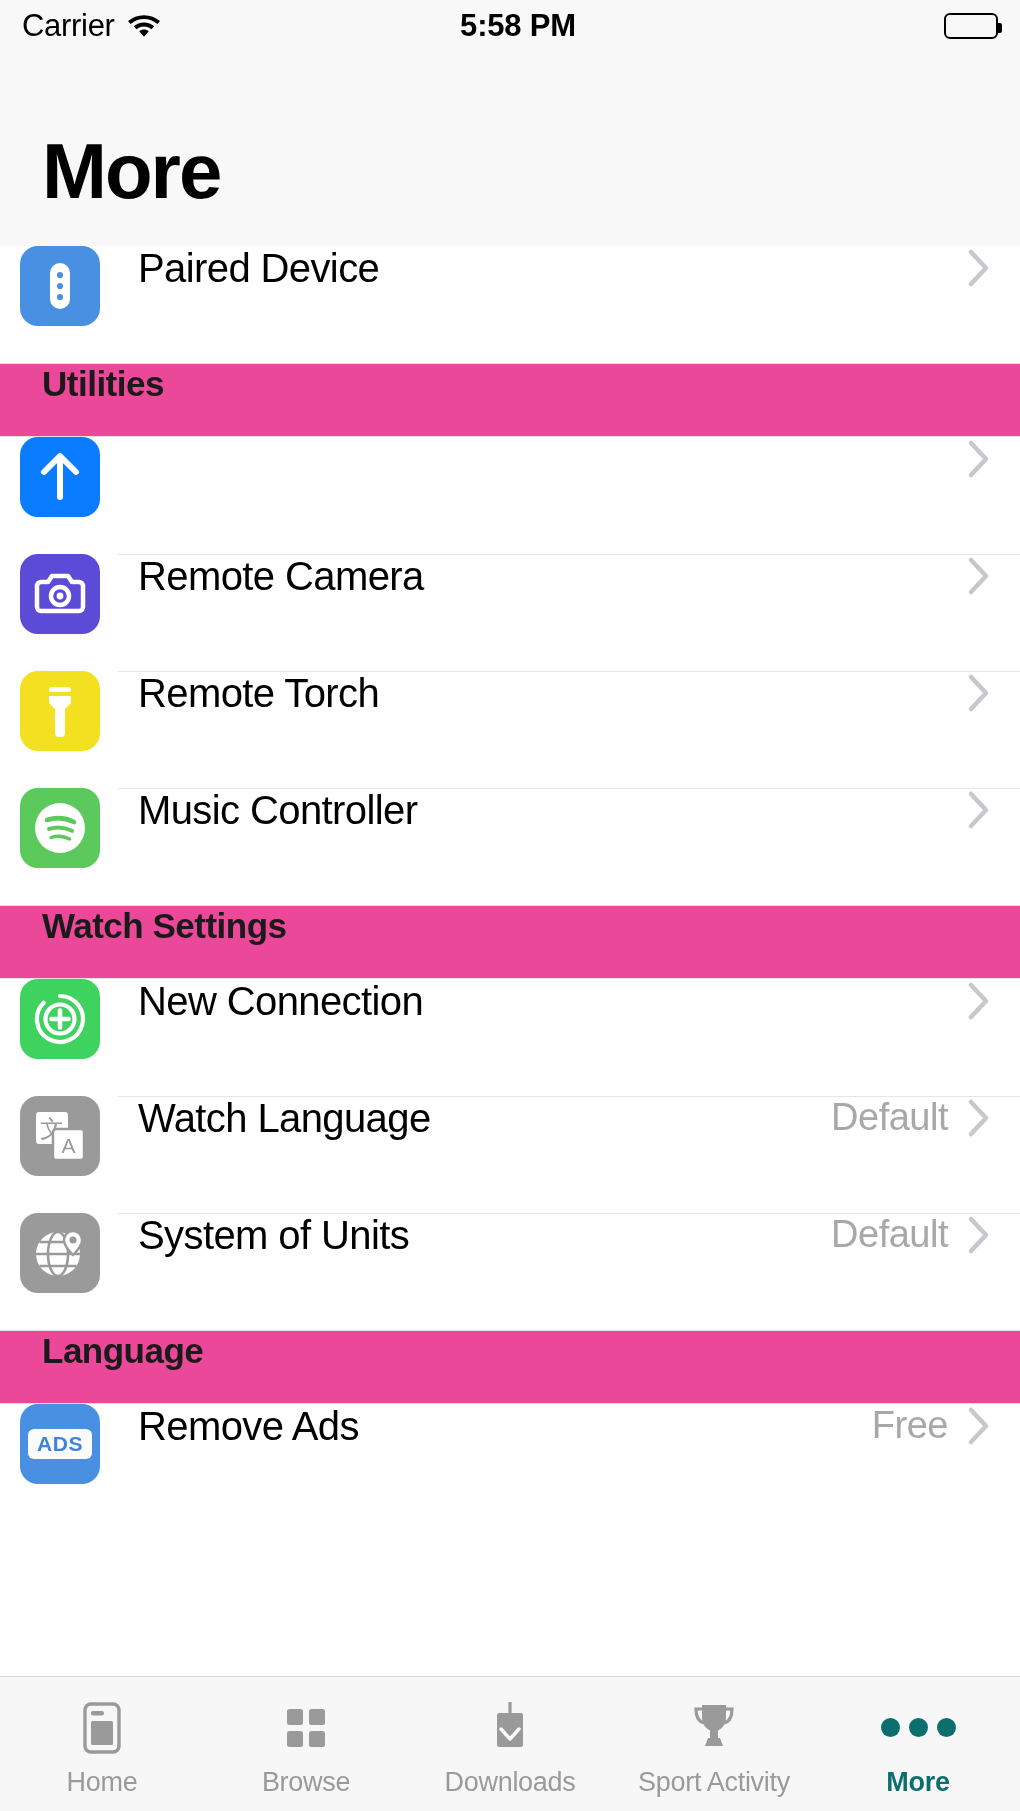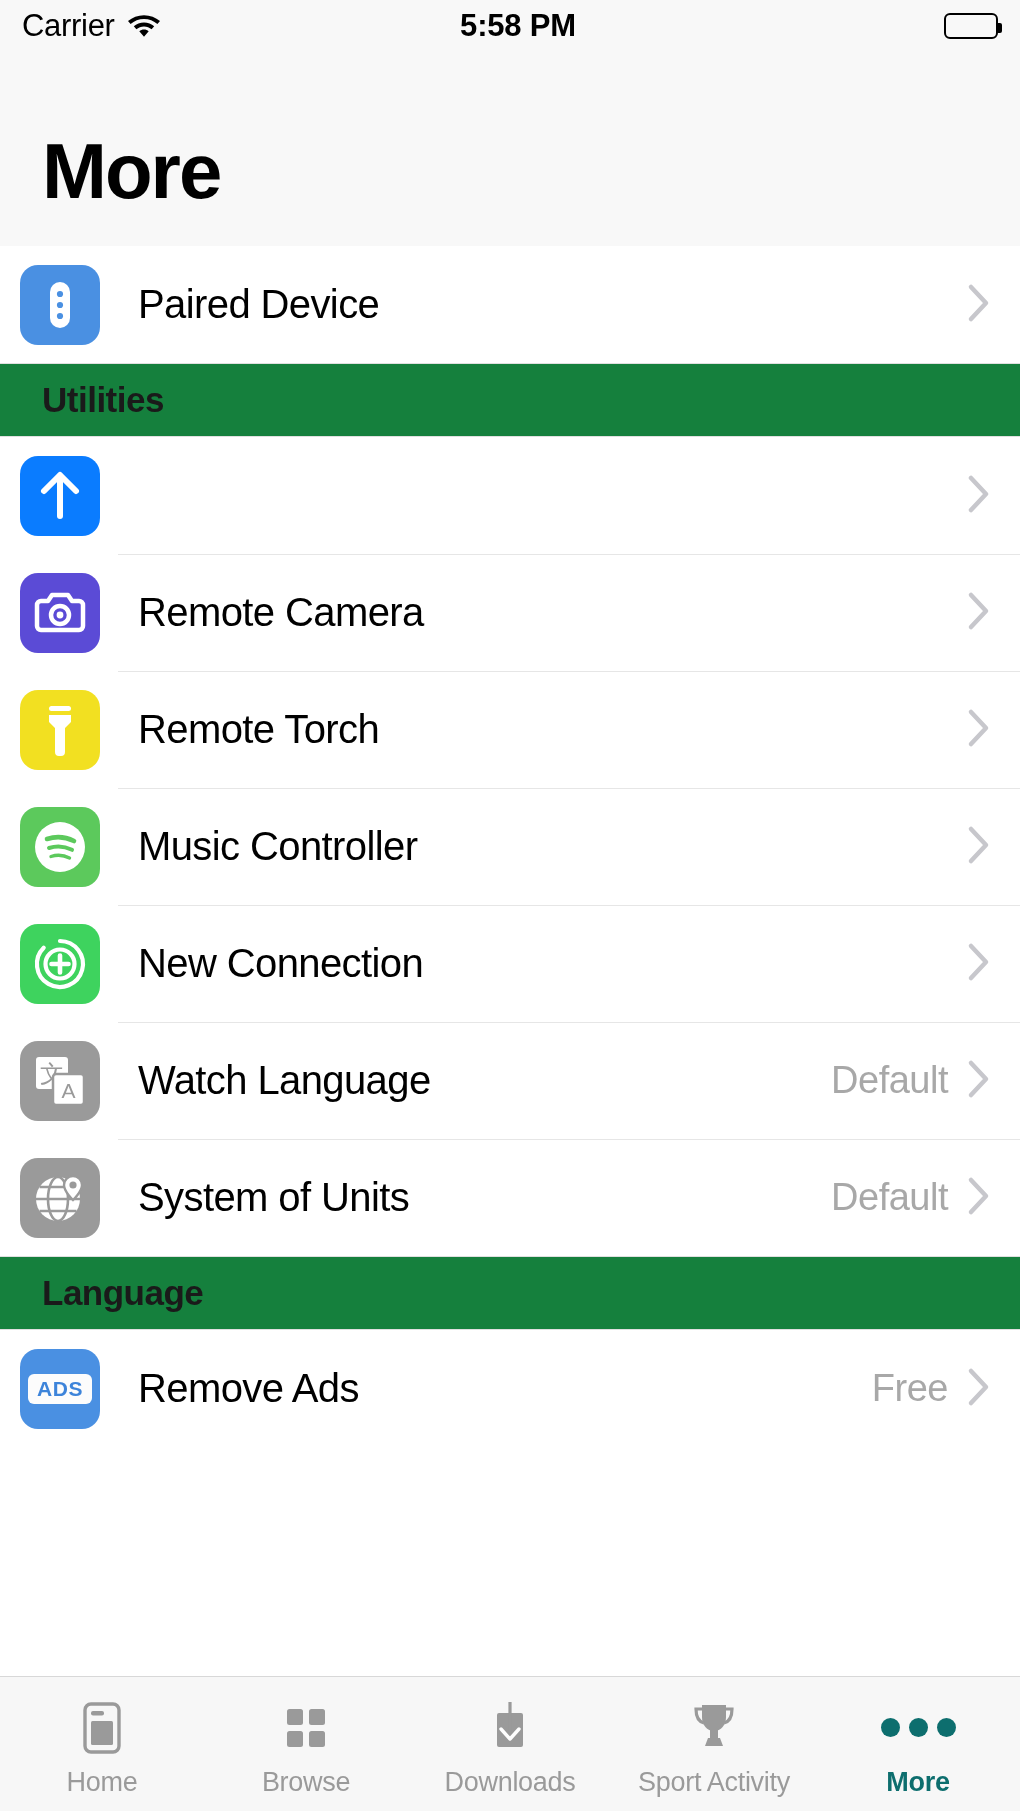--- a/index.html
+++ b/index.html
@@ -96,38 +96,37 @@
     line-height: 0.95;
   }
 
   
   .list-scroll {
     flex: 1 1 auto;
     overflow: hidden;
     background: #ffffff;
   }
   .section-header {
-    background: #15803d;
+    background: #ec4899;
     height: 74px;
     display: flex;
-    align-items: center;
+    align-items: flex-start;
     padding: 0 0 0 42px;
     border-top: 1px solid #e0e0e0;
     border-bottom: 1px solid #e0e0e0;
   }
   .section-header-text {
     font-size: 35px;
     font-weight: bold;
     color: #1a1a1a;
     letter-spacing: -0.5px;
   }
   .row {
     height: 117px;
     display: flex;
-    align-items: center;
     background: #ffffff;
     padding-left: 20px;
     padding-right: 28px;
     position: relative;
   }
   .row + .row::before {
     content: "";
     position: absolute;
     left: 118px;
     right: 0;
@@ -318,20 +317,23 @@
         </svg>
       </span>
       <span class="row-label">Music Controller</span>
       <span class="chevron spacer-chevron">
         <svg width="26" height="44" viewBox="0 0 26 44">
             <polyline points="5,6 20,22 5,38" fill="none" stroke="#c7c7cc" stroke-width="4.5" stroke-linecap="round" stroke-linejoin="round"></polyline>
           </svg>
       </span>
     </div>
 
+    <div class="section-header">
+      <span class="section-header-text">Watch Settings</span>
+    </div>
 
     <div class="row">
       <span class="row-icon" style="background:#3ed35e;">
         <svg width="80" height="80" viewBox="0 0 80 80">
           <path d="M40 17 a23 23 0 1 1 -16.3 6.7" fill="none" stroke="#ffffff" stroke-width="4.2" stroke-linecap="round"></path>
           <circle cx="40" cy="40" r="14.5" fill="none" stroke="#ffffff" stroke-width="4.2"></circle>
           <path d="M40 31.5 v17 M31.5 40 h17" stroke="#ffffff" stroke-width="4.6" stroke-linecap="round"></path>
         </svg>
       </span>
       <span class="row-label">New Connection</span>

